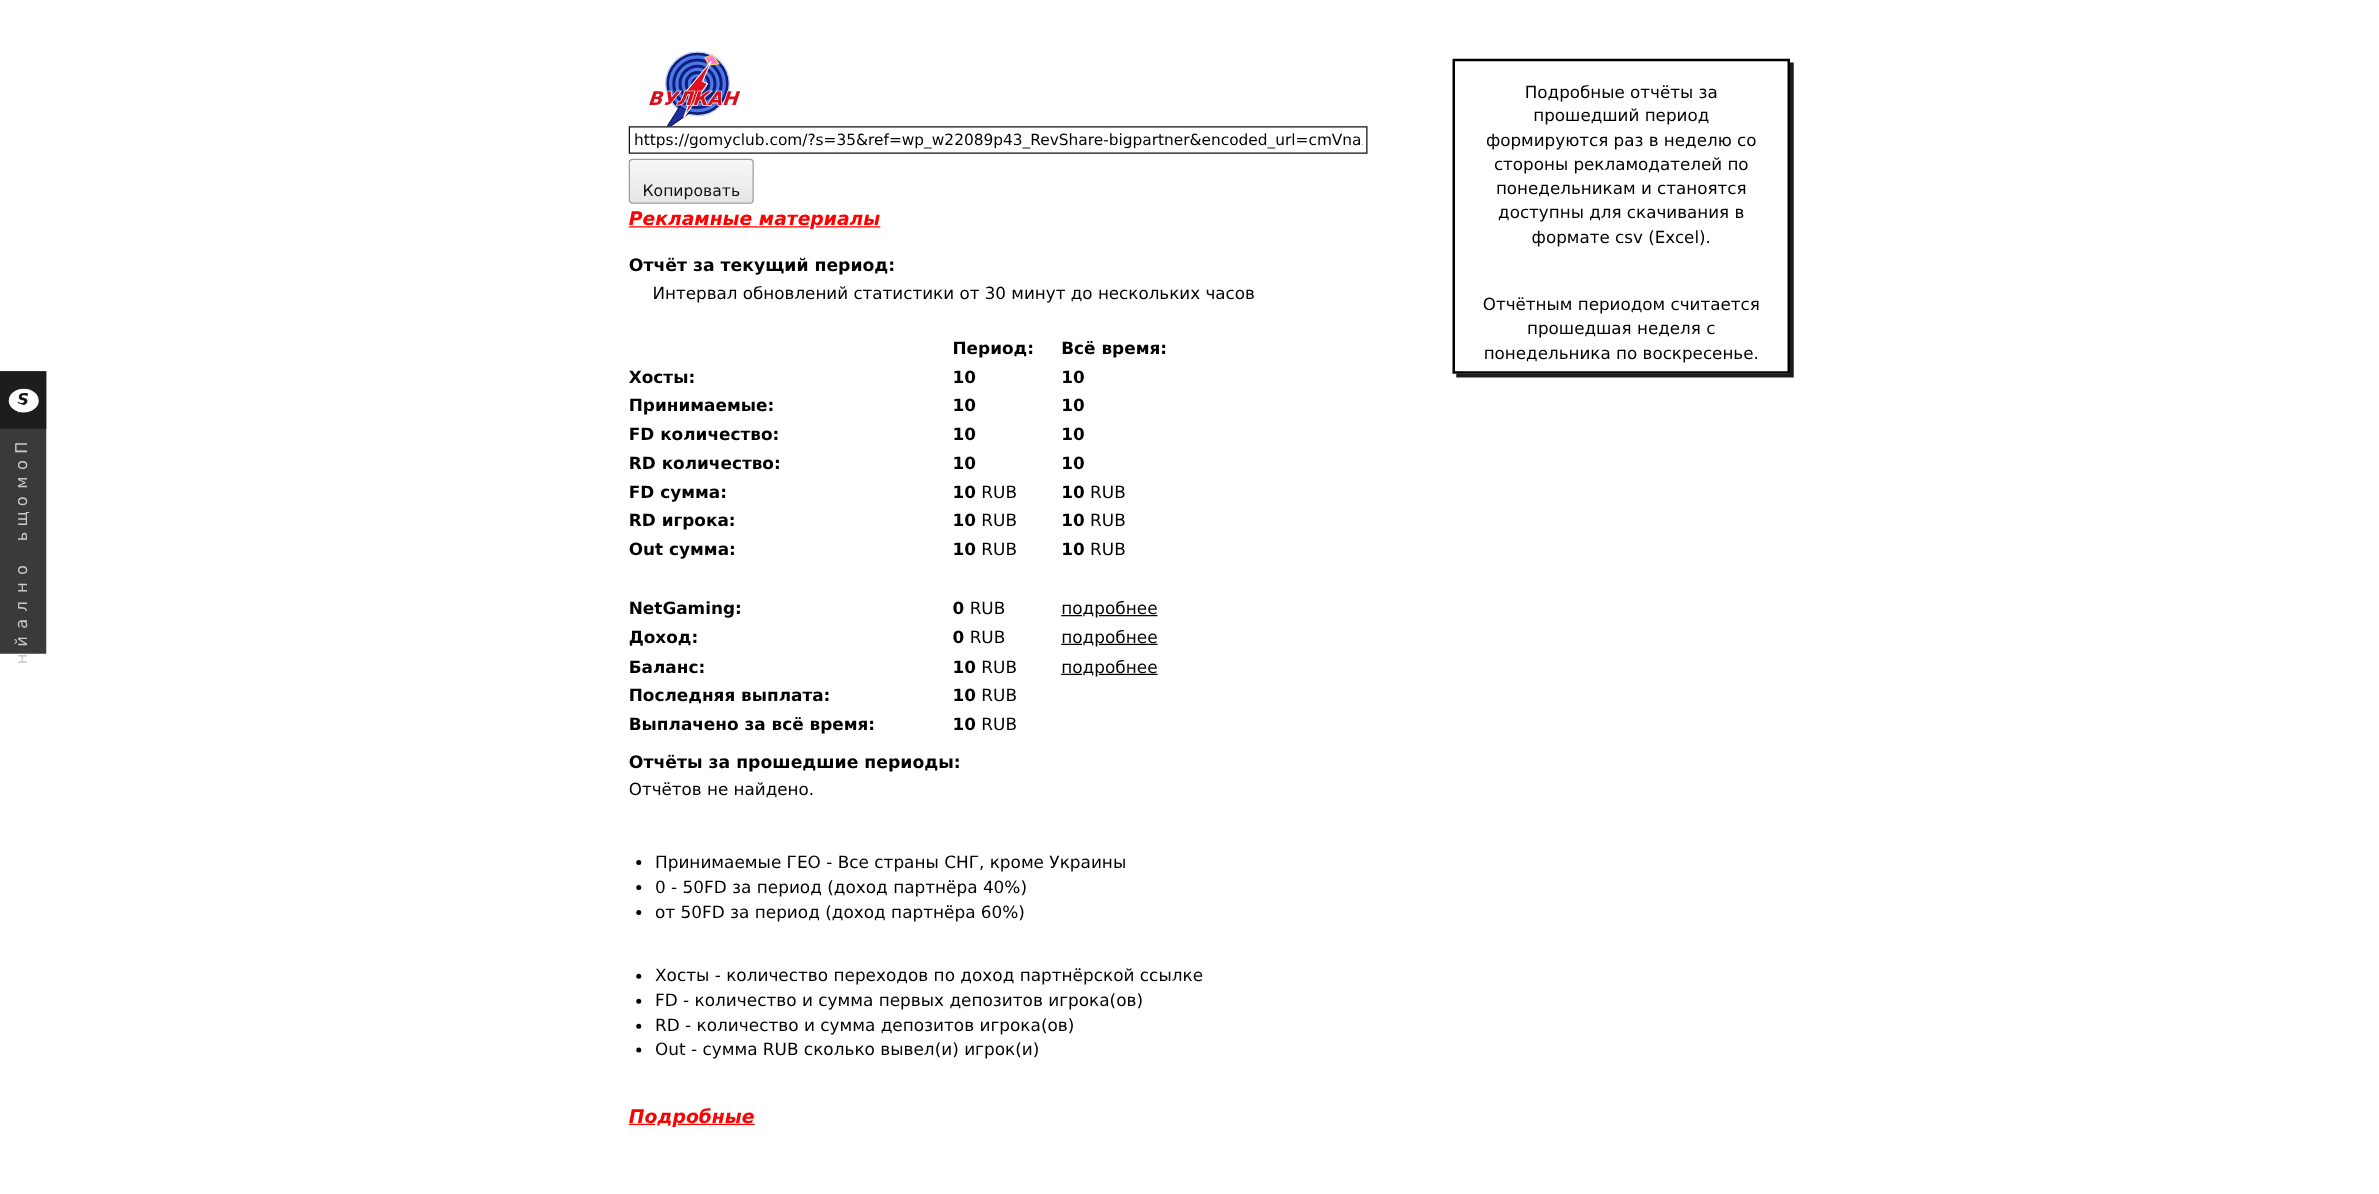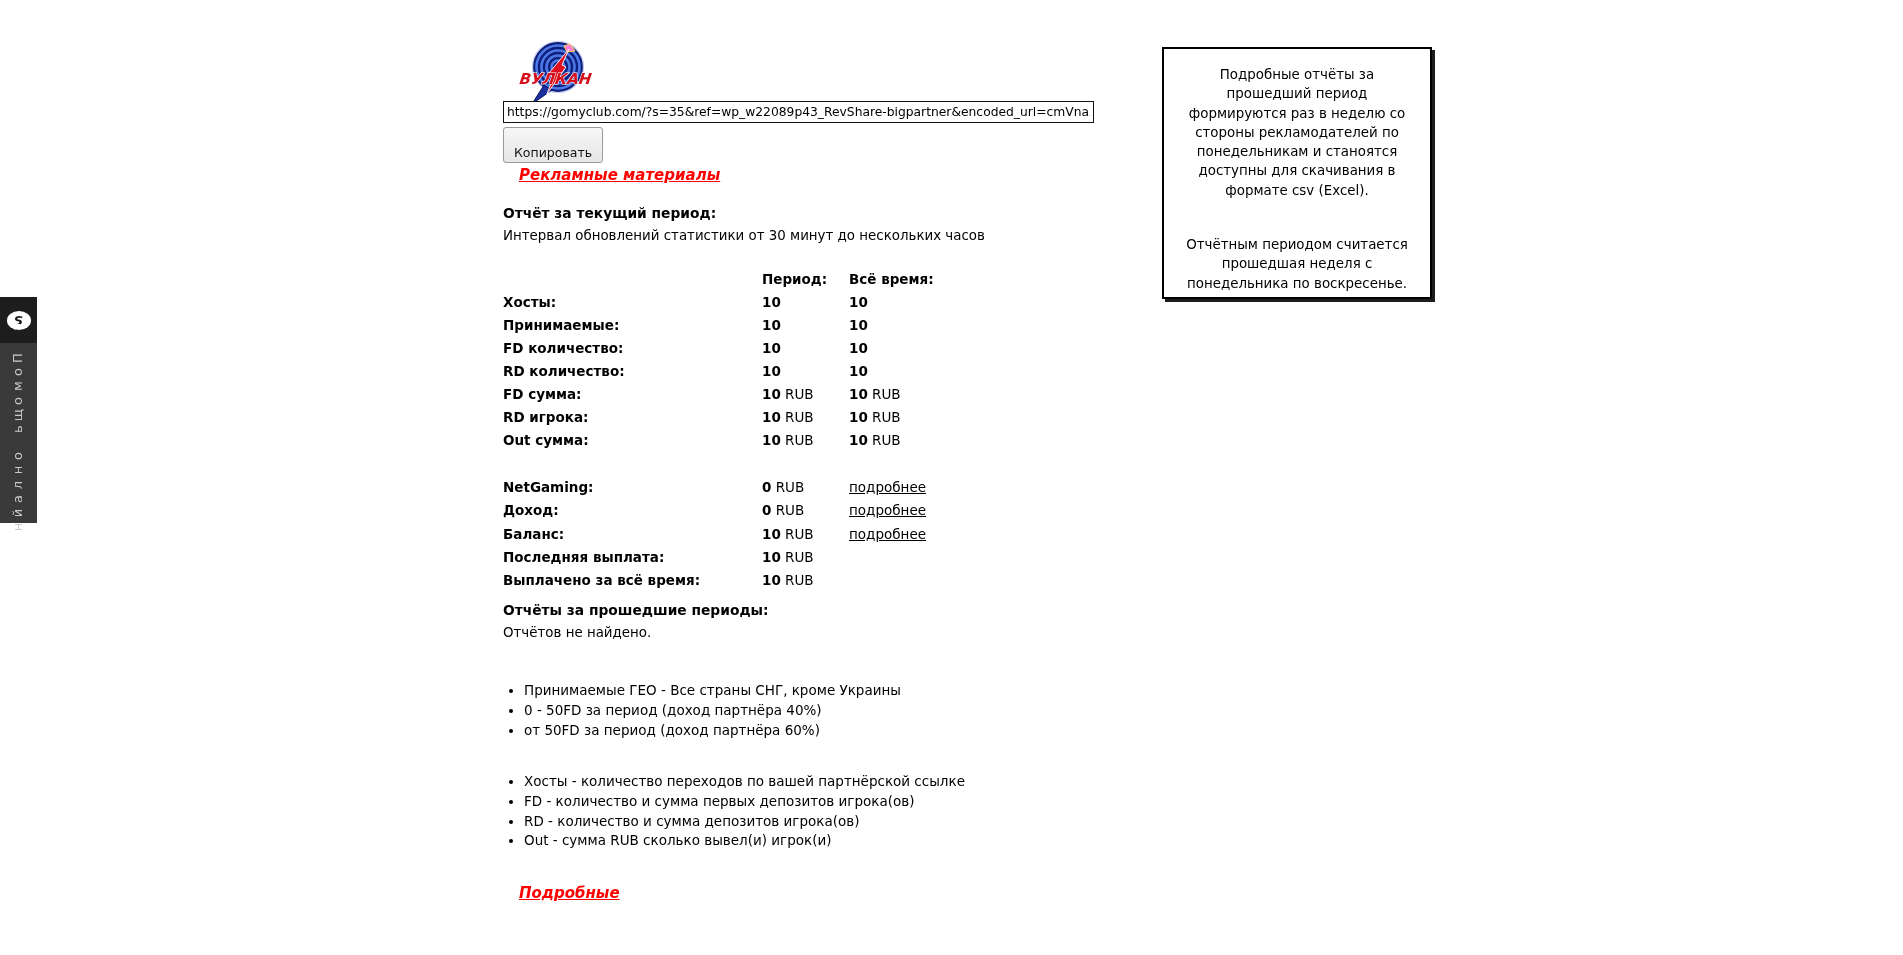--- a/index.html
+++ b/index.html
@@ -23,21 +23,21 @@
   .logo{position:absolute;left:517px;top:41px;width:76px;height:64px;}
   
   .url-input{position:absolute;left:503px;top:101px;width:583px;height:18px;
     border:1.5px solid #111;background:#fff;font-family:"DejaVu Sans",sans-serif;
     font-size:12.3px;padding:1px 3px;color:#000;border-radius:0;}
   .copy-btn{position:absolute;left:503px;top:127px;height:24px;padding:17px 10px;
     font-family:"DejaVu Sans",sans-serif;font-size:12.5px;color:#111;
     background:linear-gradient(#f7f7f7,#e6e6e6);border:1px solid #9a9a9a;border-radius:3px;cursor:pointer;}
   
   .red-link{position:absolute;color:#ff0000;font-weight:bold;font-style:italic;
-    text-decoration:underline;font-size:15px;cursor:pointer;margin-left:16px;}
+    text-decoration:underline;font-size:15px;cursor:pointer;}
   .ad-link{left:503px;top:166px;}
   .back-link{left:503px;top:884px;}
   
   .h-bold{position:absolute;font-weight:bold;font-size:13.8px;}
   .note{position:absolute;font-size:13.4px;}
   
   .stat-table{position:absolute;left:503px;top:268px;width:466px;}
   .sum-table{position:absolute;left:503px;top:476px;width:466px;}
   .trow{display:grid;grid-template-columns:259px 87px 120px;height:23px;line-height:23px;font-size:13.5px;}
   .sum-table .trow{height:23.3px;line-height:23.3px;}
@@ -99,21 +99,21 @@
   </g>
 </svg>
 
 <input class="url-input" type="text" value="https://gomyclub.com/?s=35&amp;ref=wp_w22089p43_RevShare-bigpartner&amp;encoded_url=cmVnaXN0" style="">
 <button class="copy-btn">Копировать</button>
 
 <a class="red-link ad-link">Рекламные материалы</a>
 <a class="red-link back-link">Подробные</a>
 
 <div class="h-bold" style="left:503px;top:205px;">Отчёт за текущий период:</div>
-<div class="note" style="left:503px;top:228px;text-align:center;">Интервал обновлений статистики от 30 минут до нескольких часов</div>
+<div class="note" style="left:522px;top:228px;text-align:center;">Интервал обновлений статистики от 30 минут до нескольких часов</div>
 
 <div class="stat-table">
   <div class="trow">
     <span class="cell"></span>
     <span class="cell hdr">Период:</span>
     <span class="cell hdr">Всё время:</span>
   </div>
   <div class="trow">
     <span class="cell lbl">Хосты:</span>
     <span class="cell"><b class="num">10</b> <span class="unit"></span></span>
@@ -182,21 +182,21 @@
 <div class="h-bold" style="left:503px;top:602px;">Отчёты за прошедшие периоды:</div>
 <div class="note" style="left:503px;top:625px;">Отчётов не найдено.</div>
 
 <ul class="blist terms-list">
   <li>Принимаемые ГЕО - Все страны СНГ, кроме Украины</li>
   <li>0 - 50FD за период (доход партнёра 40%)</li>
   <li>от 50FD за период (доход партнёра 60%)</li>
 </ul>
 
 <ul class="blist gloss-list">
-  <li>Хосты - количество переходов по вашей партнёрской ссылке</li>
+  <li>Хосты - количество переходов по доход партнёрской ссылке</li>
   <li>FD - количество и сумма первых депозитов игрока(ов)</li>
   <li>RD - количество и сумма депозитов игрока(ов)</li>
   <li>Out - сумма RUB сколько вывел(и) игрок(и)</li>
 </ul>
 
 <div class="info-box">
   <p>Подробные отчёты за прошедший период формируются раз в неделю со стороны рекламодателей по понедельникам и станоятся доступны для скачивания в формате csv (Excel).</p>
   <p>Отчётным периодом считается прошедшая неделя с понедельника по воскресенье.</p>
 </div>
 

